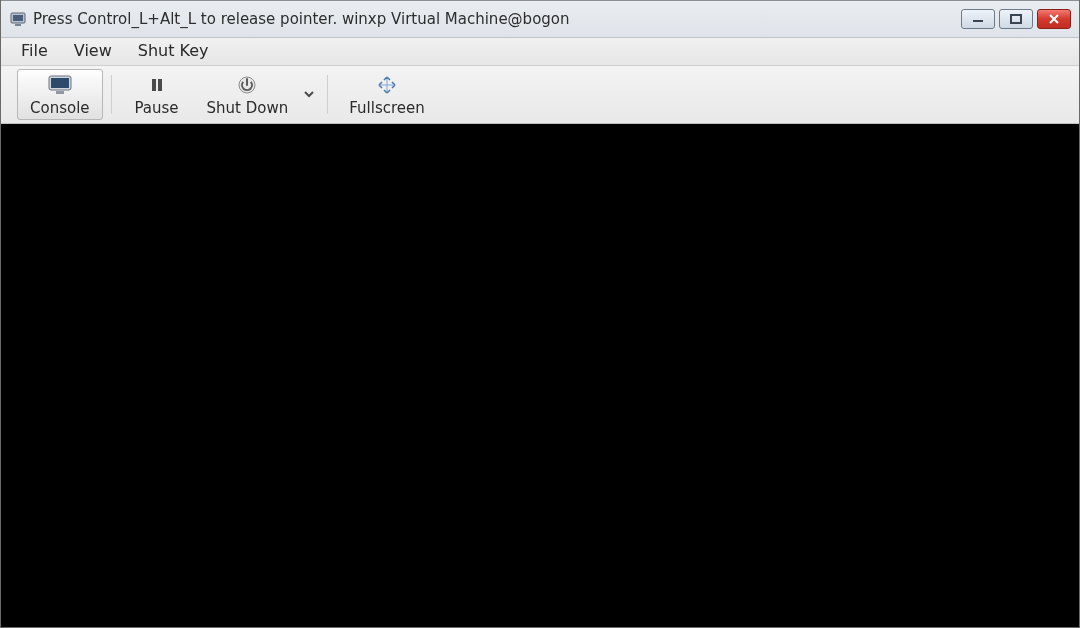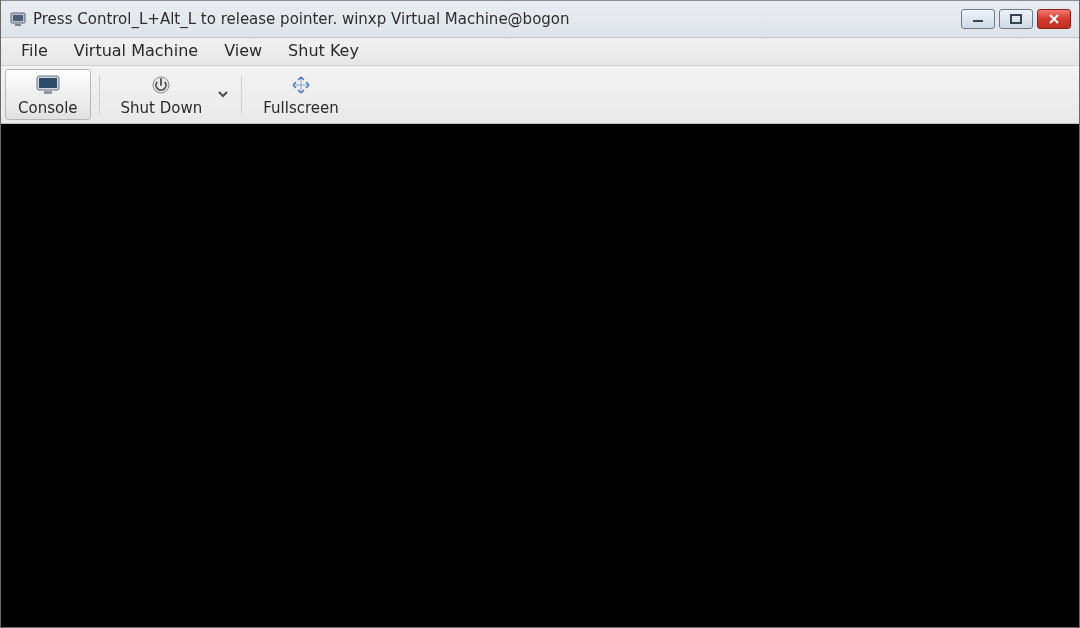--- a/index.html
+++ b/index.html
@@ -37,21 +37,21 @@
     padding: 0 10px; font-size: 16px; color: #2a2a2a;
   }
   .menubar .menu-item { padding: 3px 10px; border-radius: 3px; }
   .menubar .menu-item + .menu-item { margin-left: 6px; }
 
   
   .toolbar {
     display: flex; align-items: stretch; height: 58px;
     background: linear-gradient(to bottom, #f3f3f3 0%, #e9e9e9 100%);
     border-bottom: 1px solid #bfbfbf;
-    padding: 3px 4px;
+    padding: 3px 16px;
     font-size: 15px; color: #2b2b2b;
   }
   .tool-btn {
     display: flex; flex-direction: column; align-items: center; justify-content: center;
     min-width: 74px; padding: 3px 12px 2px;
     border: 1px solid transparent; border-radius: 3px;
     position: relative;
   }
   .tool-btn.active {
     background: linear-gradient(to bottom, #fefefe 0%, #e1e1e1 100%);
@@ -98,21 +98,20 @@
     <div class="win-btn close">
       <svg width="14" height="10" viewBox="0 0 14 10">
           <path d="M3 1 L11 9 M11 1 L3 9" stroke="#fff" stroke-width="2"></path>
         </svg>
     </div>
   </div>
 </div>
 
 <div class="menubar">
   <div class="menu-item">File</div>
-  <div class="menu-item">Virtual Machine</div>
   <div class="menu-item">View</div>
   <div class="menu-item">Shut Key</div>
 </div>
 
 <div class="toolbar">
 
   <div class="tool-btn active">
     <span class="ico">
       <svg width="26" height="22" viewBox="0 0 26 22">
         <rect x="2" y="2" width="22" height="14" rx="2" fill="#cfd6de" stroke="#6b7380"></rect>
@@ -120,20 +119,29 @@
         <rect x="9" y="17" width="8" height="3" fill="#8f98a4"></rect>
       </svg>
     </span>
     <span class="lbl">Console</span>
   </div>
 
 
   <div class="separator"></div>
 
 
+  <div class="tool-btn">
+    <span class="ico">
+      <svg width="16" height="16" viewBox="0 0 16 16">
+        <rect x="3" y="2" width="4" height="12" fill="#4b4b4b"></rect>
+        <rect x="9" y="2" width="4" height="12" fill="#4b4b4b"></rect>
+      </svg>
+    </span>
+    <span class="lbl">Pause</span>
+  </div>
 
   <div class="tool-split">
     <div class="tool-btn">
       <span class="ico">
         <svg width="20" height="20" viewBox="0 0 20 20">
           <circle cx="10" cy="10" r="8" fill="#e8e8e8" stroke="#8c8c8c"></circle>
           <path d="M10 4 V10" stroke="#5c5c5c" stroke-width="2" stroke-linecap="round"></path>
           <path d="M6.2 6.8 A5 5 0 1 0 13.8 6.8" fill="none" stroke="#5c5c5c" stroke-width="2"></path>
         </svg>
       </span>

